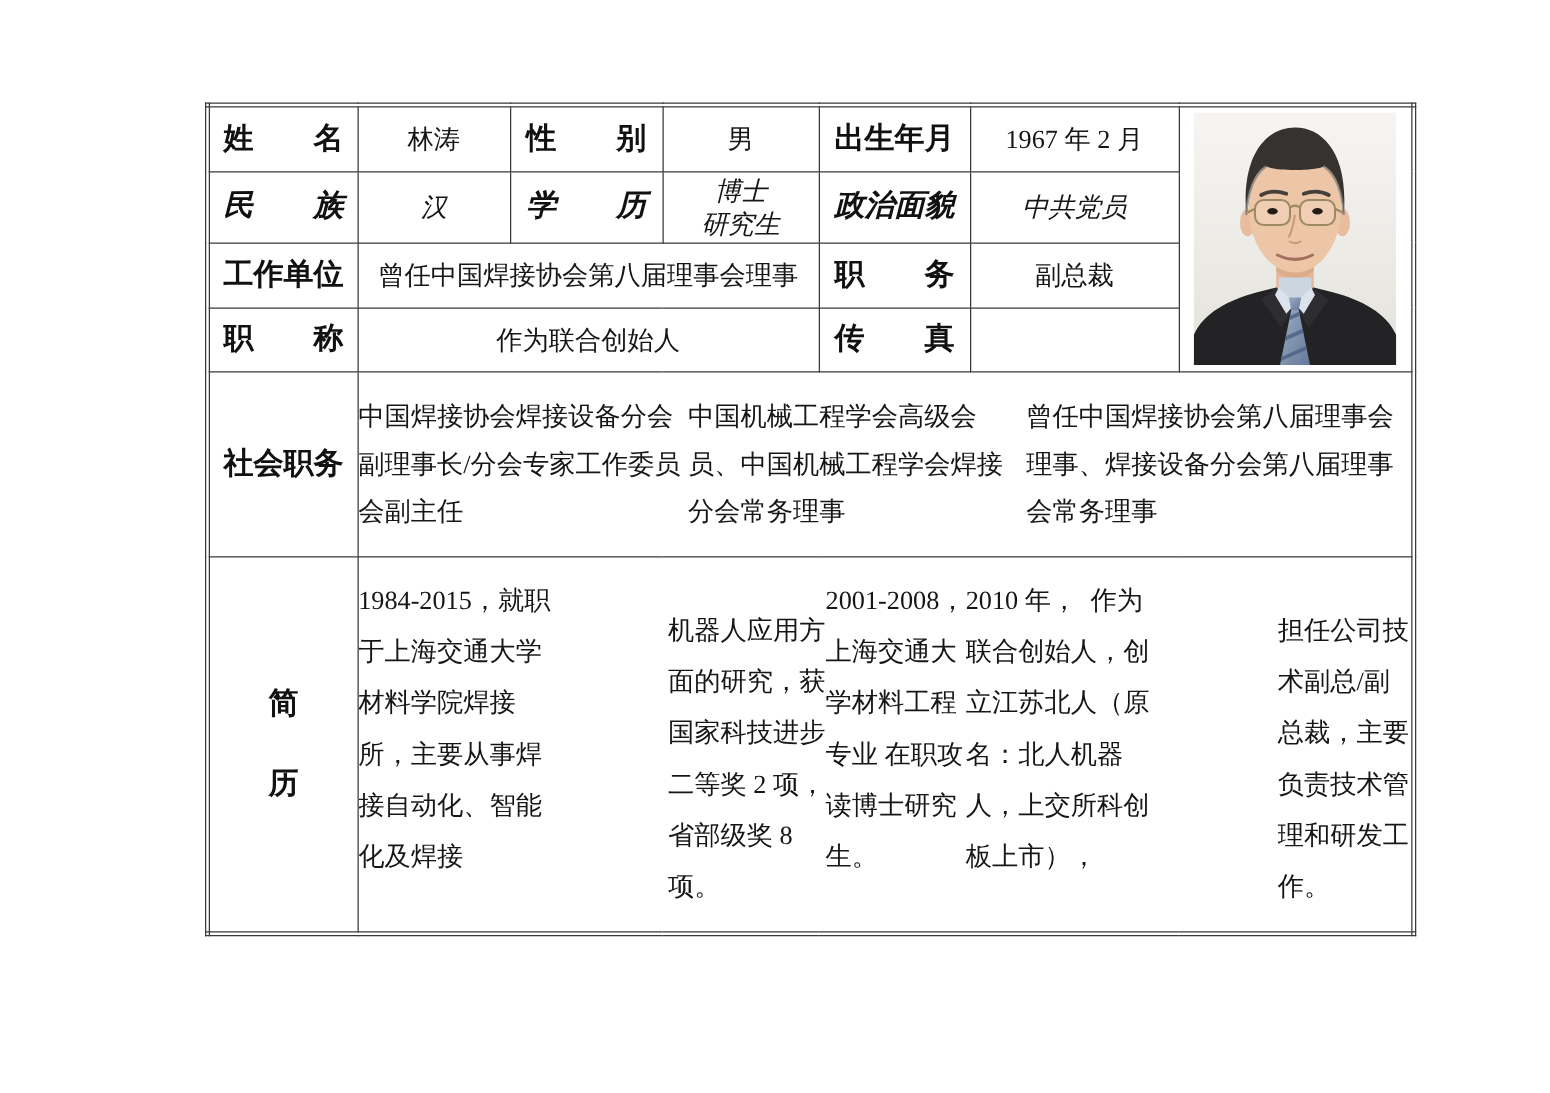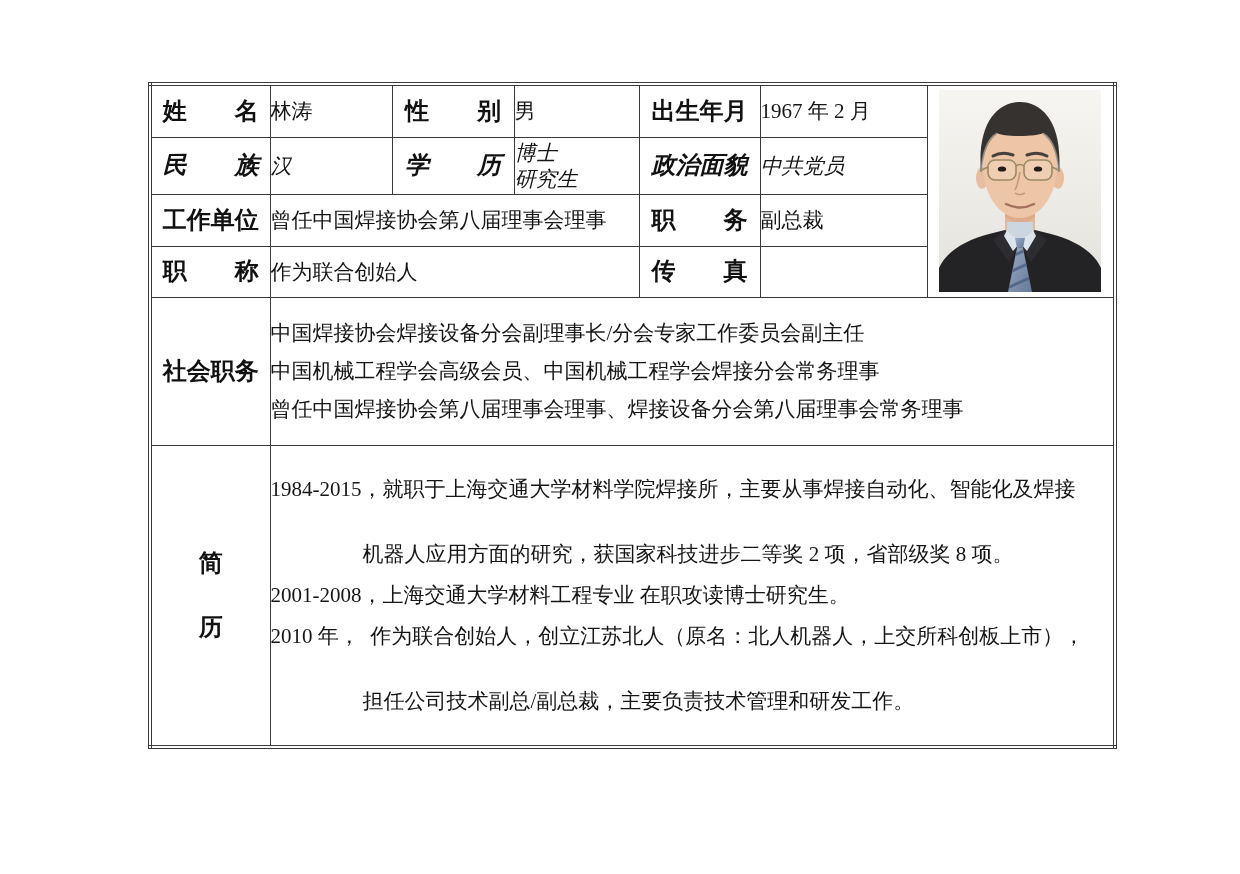--- a/index.html
+++ b/index.html
@@ -1,20 +1,20 @@
 <!DOCTYPE html>
 <html lang="zh"><head>
 <meta charset="utf-8">
 <style>
   html,body{margin:0;padding:0;}
   body{background:#ffffff;}
   .sheet{position:relative;width:1240px;height:874px;background:#ffffff;overflow:hidden;}
 
   table.resume{
-    position:absolute;left:148px;top:82px;
+    position:absolute;left:164px;top:82px;
     width:965px;table-layout:fixed;
     border-collapse:collapse;
     border:4px double #3a3a3a;
     background:#ffffff;
   }
   table.resume td{
     border:1px solid #3a3a3a;
     padding:0;vertical-align:middle;
     color:#161616;
     overflow:hidden;
@@ -29,28 +29,28 @@
     text-align:justify;text-align-last:justify;
     white-space:nowrap;color:#111111;
   }
   .vlbl{
     display:block;margin:0 auto;text-align:center;
     font-family:"Liberation Sans","DejaVu Sans",sans-serif;
     font-weight:bold;font-size:24px;line-height:64px;
     white-space:pre-line;color:#111111;
   }
   td.valc{
-    text-align:left;
+    text-align:center;
     font-family:"Liberation Serif","DejaVu Serif",serif;
     font-size:21px;
   }
   .val-two{white-space:pre-line;line-height:26px;display:block;}
 
   td.parac{padding:0 6px 0 8px;}
-  .paras{display:flex;flex-direction:column;height:100%;}
+  .paras{display:flex;flex-direction:row;height:100%;}
   .pline{
     font-family:"Liberation Serif","DejaVu Serif",serif;
     font-size:21px;text-align:left;white-space:pre-wrap;
     color:#161616;
   }
   .soc .pline{line-height:38px;}
   .res .pline{line-height:41px;}
   .indent{padding-left:92px;margin-top:24px;}
 
   td.photoc{text-align:center;}

